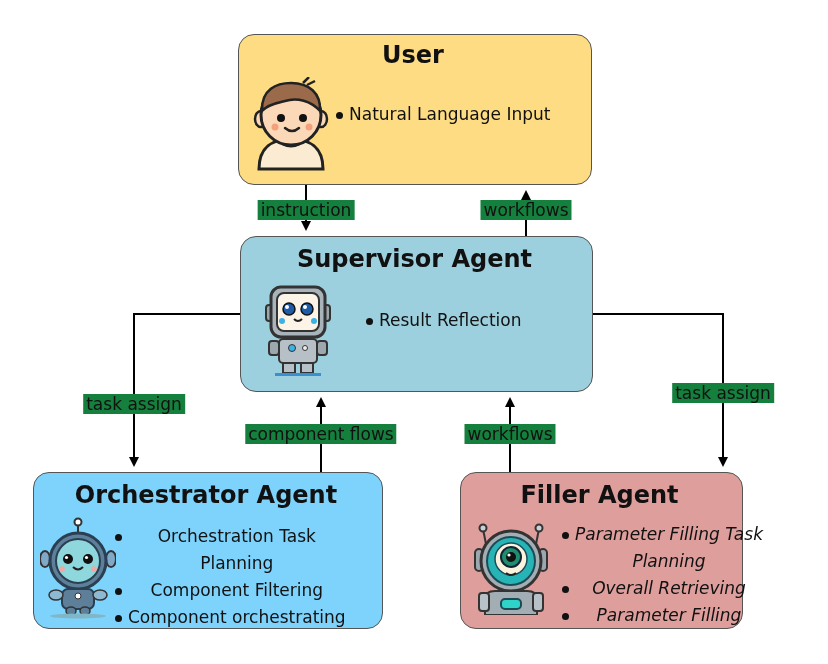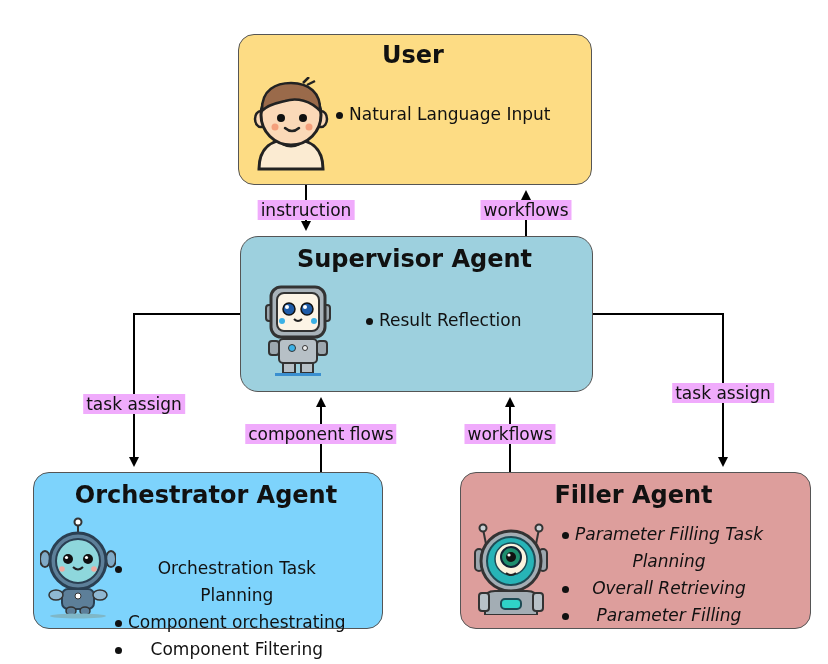--- a/index.html
+++ b/index.html
@@ -6,21 +6,21 @@
   body { width:828px; height:664px; position:relative; overflow:hidden;
          font-family:"DejaVu Sans", "Liberation Sans", sans-serif; color:#111; }
   .box { position:absolute; border:1.5px solid #555; border-radius:16px; box-sizing:border-box; }
   .title { position:absolute; left:0; right:4px; text-align:center; font-weight:bold; color:#111; }
   .bullets { position:absolute; list-style:none; margin:0; padding:0; font-size:17px; line-height:27px;text-align:center; }
   .bullets li { position:relative; padding-left:14px; white-space:nowrap; }
   .bullets li::before { content:""; position:absolute; left:1px; top:11px; width:7px; height:7px; border-radius:50%; background:#111; }
   .bullets li .cont { display:block; padding-left:0; }
   .icon { position:absolute; }
   svg.wires { position:absolute; left:0; top:0; }
-  .lbl { position:absolute; font-size:17px; background:#f0abfc; padding:0 3px; white-space:nowrap; transform:translateX(-50%); line-height:20px; }
+  .lbl { position:absolute; font-size:17px; background:#15803d; padding:0 3px; white-space:nowrap; transform:translateX(-50%); line-height:20px; }
 </style>
 </head>
 <body>
 
 <svg class="wires" width="828" height="664">
   <defs>
     <marker id="ah" markerWidth="10" markerHeight="10" refX="5" refY="5" orient="auto" markerUnits="userSpaceOnUse">
       <path d="M0,0 L10,5 L0,10 z" fill="#000"></path>
     </marker>
   </defs>
@@ -59,21 +59,21 @@
     <circle cx="50" cy="41" r="4" fill="#111"></circle>
     <circle cx="22" cy="50" r="3.5" fill="#F4A07C"></circle>
     <circle cx="56" cy="50" r="3.5" fill="#F4A07C"></circle>
     <path d="M32,51 Q39,57 46,51" fill="none" stroke="#222" stroke-width="2.5" stroke-linecap="round"></path>
   </svg>
   <ul class="bullets" style="left:96px; top:66px;">
     <li>Natural Language Input</li>
   </ul>
 </div>
 
-<div class="box" style="left:240px; top:236px; width:353px; height:156px; background:#9DD0DE;border-radius:18px;">
+<div class="box" style="left:240px; top:236px; width:353px; height:156px; background:#9DD0DE;">
   <div class="title" style="top:8px; font-size:24px;">Supervisor Agent</div>
   <svg class="icon" style="left:22px; top:46px;" width="70" height="96" viewBox="0 0 70 96">
     <rect x="3" y="22" width="8" height="16" rx="3" fill="#9CA7AE" stroke="#333" stroke-width="2"></rect>
     <rect x="59" y="22" width="8" height="16" rx="3" fill="#9CA7AE" stroke="#333" stroke-width="2"></rect>
     <rect x="8" y="4" width="54" height="50" rx="10" fill="#A9B3BA" stroke="#333" stroke-width="3"></rect>
     <rect x="14" y="10" width="42" height="38" rx="7" fill="#FCF4E6" stroke="#333" stroke-width="2"></rect>
     <circle cx="26" cy="26" r="6" fill="#1E5BA8" stroke="#111" stroke-width="1.5"></circle>
     <circle cx="44" cy="26" r="6" fill="#1E5BA8" stroke="#111" stroke-width="1.5"></circle>
     <circle cx="24" cy="24" r="2" fill="#fff"></circle>
     <circle cx="42" cy="24" r="2" fill="#fff"></circle>
@@ -111,28 +111,28 @@
     <circle cx="54" cy="52" r="2.8" fill="#F0A9A0"></circle>
     <path d="M33,50 Q38,55 43,50" fill="none" stroke="#222" stroke-width="2"></path>
     <rect x="22" y="72" width="32" height="20" rx="6" fill="#5D7F99" stroke="#2A3F52" stroke-width="2"></rect>
     <circle cx="38" cy="79" r="3" fill="#fff" stroke="#333" stroke-width="1"></circle>
     <ellipse cx="16" cy="78" rx="7" ry="5" fill="#8FB8D2" stroke="#333" stroke-width="1.5"></ellipse>
     <ellipse cx="60" cy="78" rx="7" ry="5" fill="#8FB8D2" stroke="#333" stroke-width="1.5"></ellipse>
     <ellipse cx="31" cy="94" rx="5" ry="4" fill="#5D7F99" stroke="#333" stroke-width="1.5"></ellipse>
     <ellipse cx="45" cy="94" rx="5" ry="4" fill="#5D7F99" stroke="#333" stroke-width="1.5"></ellipse>
     <ellipse cx="38" cy="99" rx="28" ry="2.5" fill="#7FB7C7"></ellipse>
   </svg>
-  <ul class="bullets" style="left:80px; top:50px;margin-top:32px;">
+  <ul class="bullets" style="left:80px; top:50px;">
     <li><span>Orchestration Task</span><span class="cont">Planning</span></li>
+    <li>Component Filtering</li>
     <li>Component orchestrating</li>
-    <li>Component Filtering</li>
   </ul>
 </div>
 
-<div class="box" style="left:460px; top:472px; width:351px; height:157px; background:#DD9E9C;">
+<div class="box" style="left:460px; top:472px; width:283px; height:157px; background:#DD9E9C;">
   <div class="title" style="top:8px; font-size:24px;">Filler Agent</div>
   <svg class="icon" style="left:12px; top:48px;" width="76" height="94" viewBox="0 0 76 94">
     <line x1="10" y1="8" x2="14" y2="28" stroke="#333" stroke-width="2"></line>
     <line x1="66" y1="8" x2="62" y2="28" stroke="#333" stroke-width="2"></line>
     <circle cx="10" cy="7" r="3.5" fill="#C9D1D6" stroke="#333" stroke-width="2"></circle>
     <circle cx="66" cy="7" r="3.5" fill="#C9D1D6" stroke="#333" stroke-width="2"></circle>
     <rect x="2" y="28" width="8" height="22" rx="4" fill="#9CA7AE" stroke="#333" stroke-width="2"></rect>
     <rect x="66" y="28" width="8" height="22" rx="4" fill="#9CA7AE" stroke="#333" stroke-width="2"></rect>
     <circle cx="38" cy="40" r="30" fill="#A3ADB4" stroke="#333" stroke-width="3"></circle>
     <circle cx="38" cy="40" r="24" fill="#27B4B7" stroke="#1D4B55" stroke-width="2"></circle>

